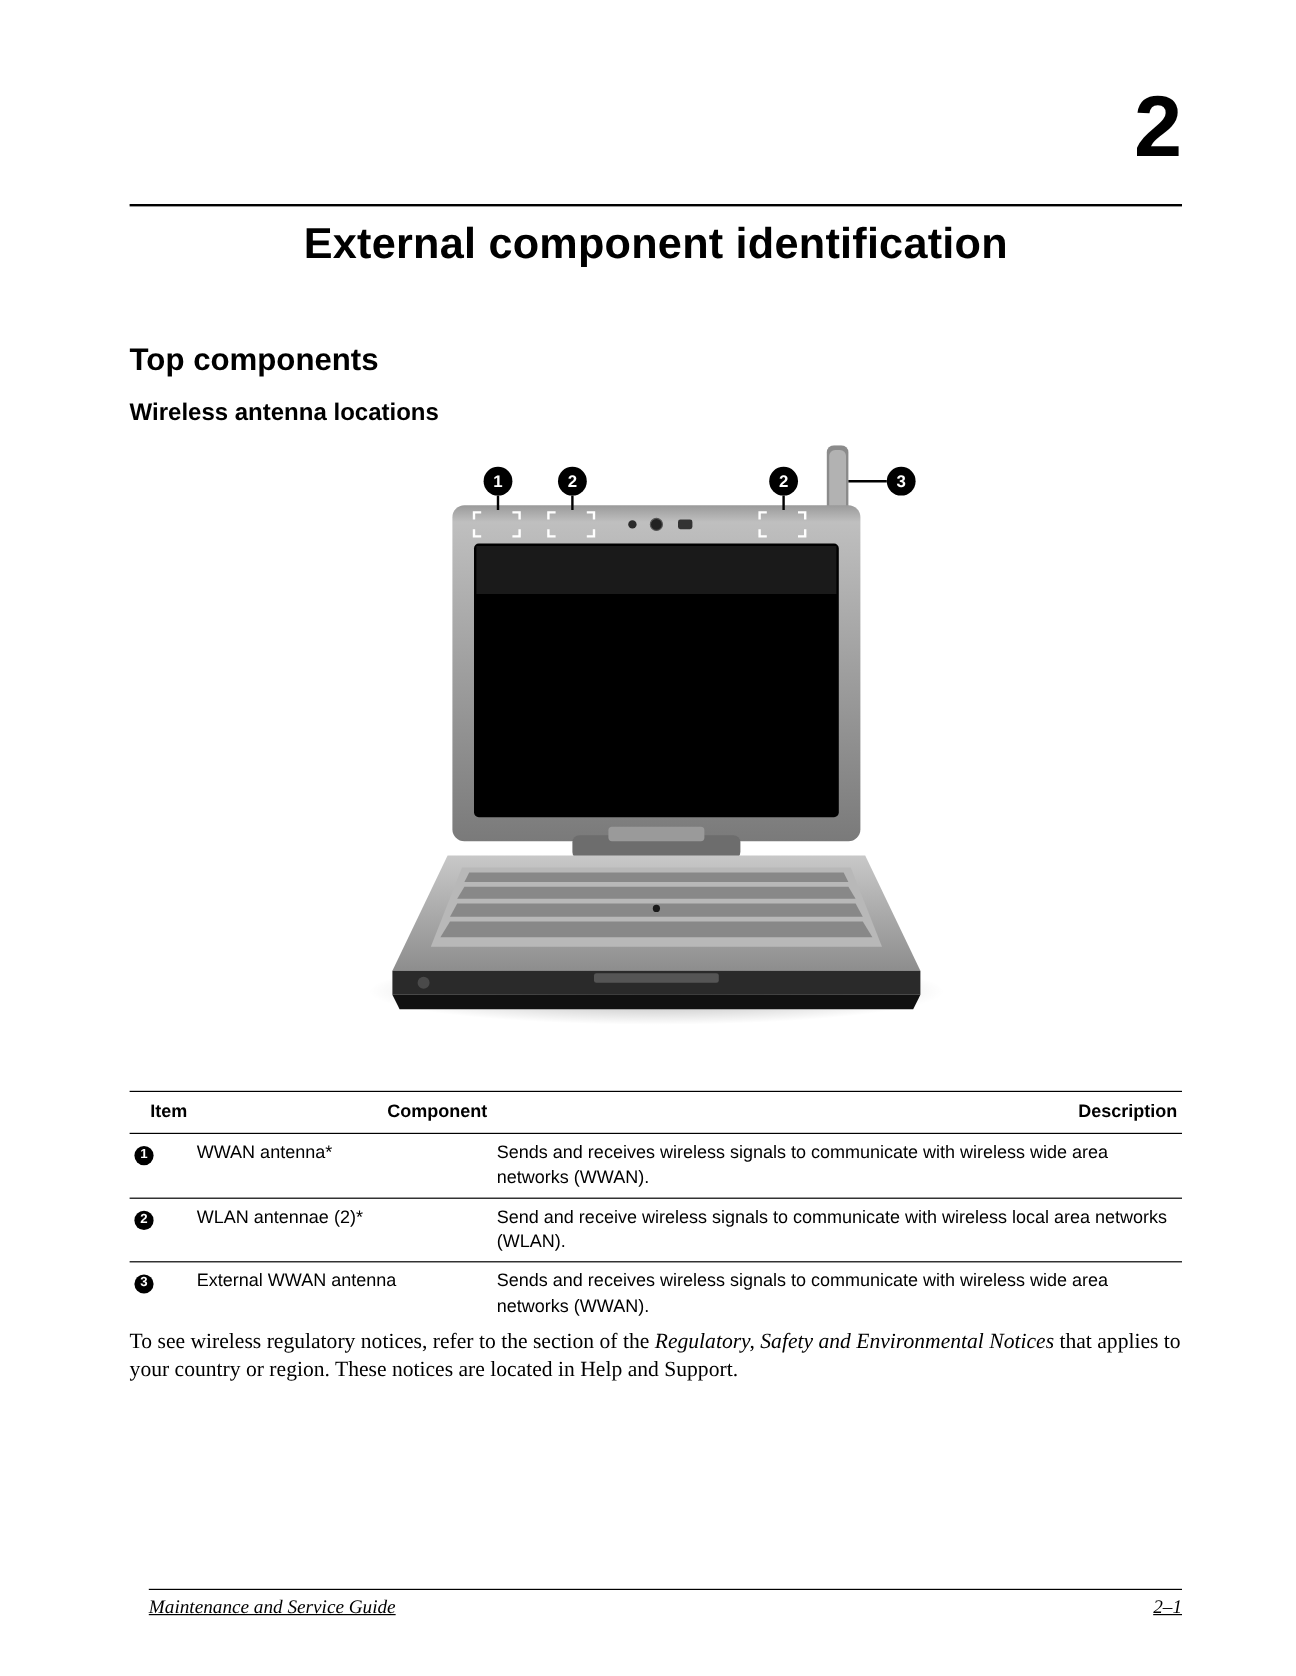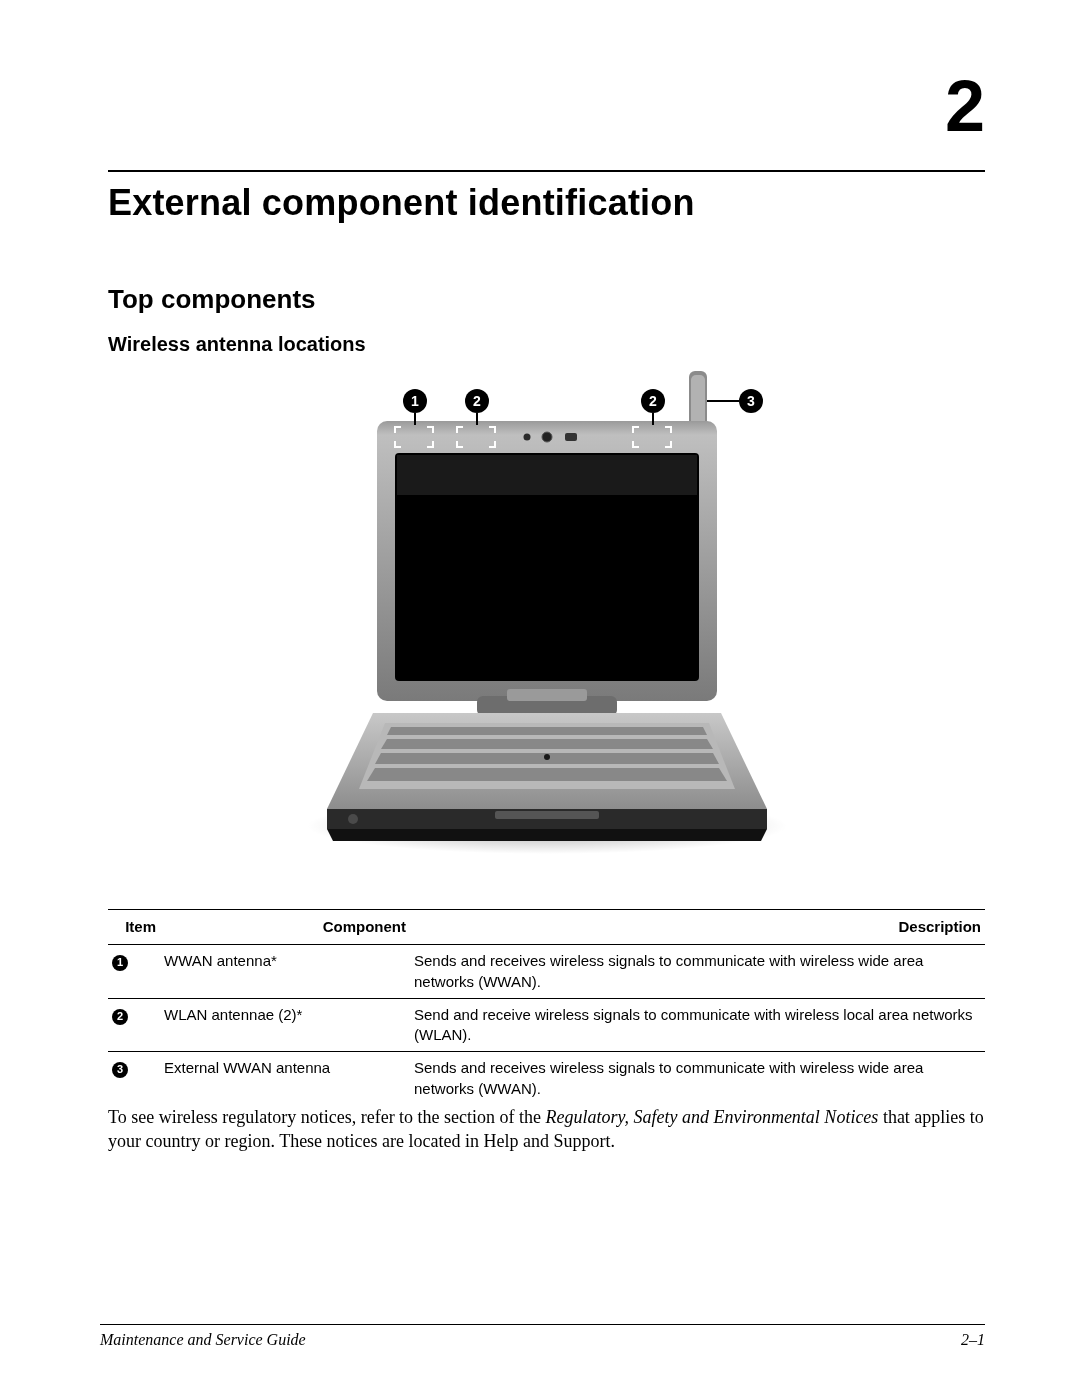--- a/index.html
+++ b/index.html
@@ -20,21 +20,21 @@
     margin-bottom: 28px;
   }
   .hr-thick {
     border: none;
     border-top: 2px solid #000;
     margin-bottom: 10px;
   }
   .chapter-title {
     font-size: 36px;
     font-weight: bold;
-    text-align: left;
+    text-align: center;
     margin-bottom: 60px;
     letter-spacing: 0.2px;
   }
   .section-title {
     font-size: 26px;
     font-weight: bold;
     margin-bottom: 18px;
   }
   .subsection-title {
     font-size: 20px;
@@ -92,23 +92,24 @@
     line-height: 1.35;
   }
   .body-para {
     font-family: "Times New Roman", Times, serif;
     font-size: 18px;
     line-height: 1.35;
   }
   .body-para .ital { font-style: italic; }
   .footer {
     position: absolute;
-    left: 100px;
+    left: 124px;
     right: 95px;
     bottom: 48px;
+    text-decoration: underline;
   }
   .footer-line {
     border: none;
     border-top: 1px solid #000;
     margin-bottom: 6px;
   }
   .footer-row {
     display: flex;
     justify-content: space-between;
     font-family: "Times New Roman", Times, serif;

